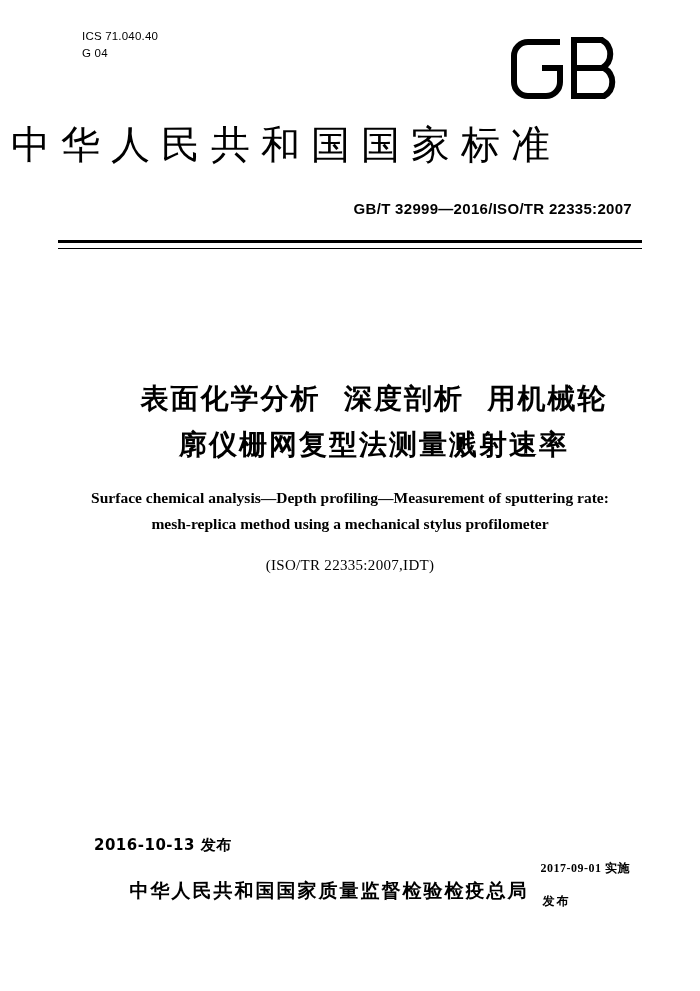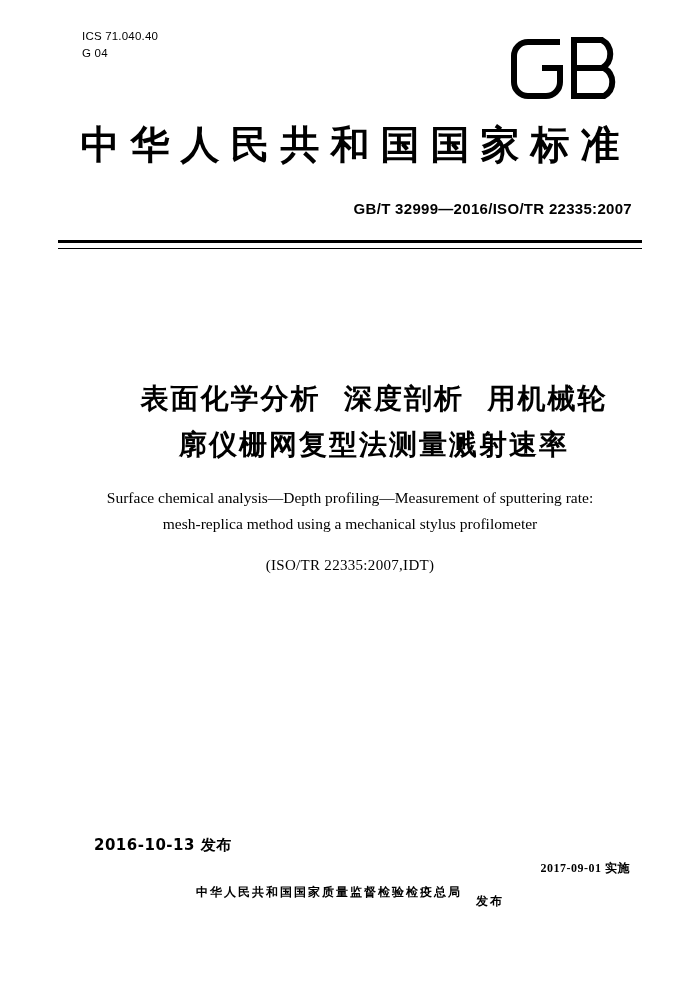--- a/index.html
+++ b/index.html
@@ -43,23 +43,22 @@
     width: 120px;
     height: 86px;
   }
 
   
   .gb-title {
     position: absolute;
     left: 0;
     right: 0;
     top: 118px;
-    text-align: center;
-    font-family: "DejaVu Sans", sans-serif;
-    font-weight: bold;
+    font-family: "DejaVu Sans", sans-serif;
+    font-weight: normal;
     font-size: 39px;
     letter-spacing: 11px;
     text-indent: 11px;
     color: #000;
   }
 
   
   .std-no {
     position: absolute;
     right: 68px;
@@ -96,20 +95,21 @@
   .cn-title-line { white-space: pre; }
 
   .en-title {
     position: absolute;
     left: 0; right: 0;
     top: 485px;
     text-align: center;
     font-family: "Liberation Serif", serif;
     font-size: 15.5px;
     line-height: 26px;
+    font-weight: bold;
   }
   .en-title-line { white-space: pre; }
 
   .idt-line {
     position: absolute;
     left: 0; right: 0;
     top: 557px;
     text-align: center;
     font-family: "Liberation Serif", serif;
     font-size: 15px;
@@ -143,23 +143,23 @@
     top: 878px;
     text-align: center;
   }
   .pub-inner {
     display: inline-block;
     position: relative;
     text-align: center;
   }
   .pub-lines {
     display: inline-block;
-    font-family: Liberation Sans, sans-serif;
-    font-weight: bold;
-    font-size: 12px;
+    font-family: Liberation Mono, monospace;
+    font-weight: bold;
+    font-size: 19px;
     line-height: 28px;
     letter-spacing: 2px;
     vertical-align: middle;
   }
   .pub-line { white-space: pre; }
   .pub-verb {
     display: inline-block;
     font-family: "DejaVu Sans", sans-serif;
     font-weight: bold;
     font-size: 12px;

